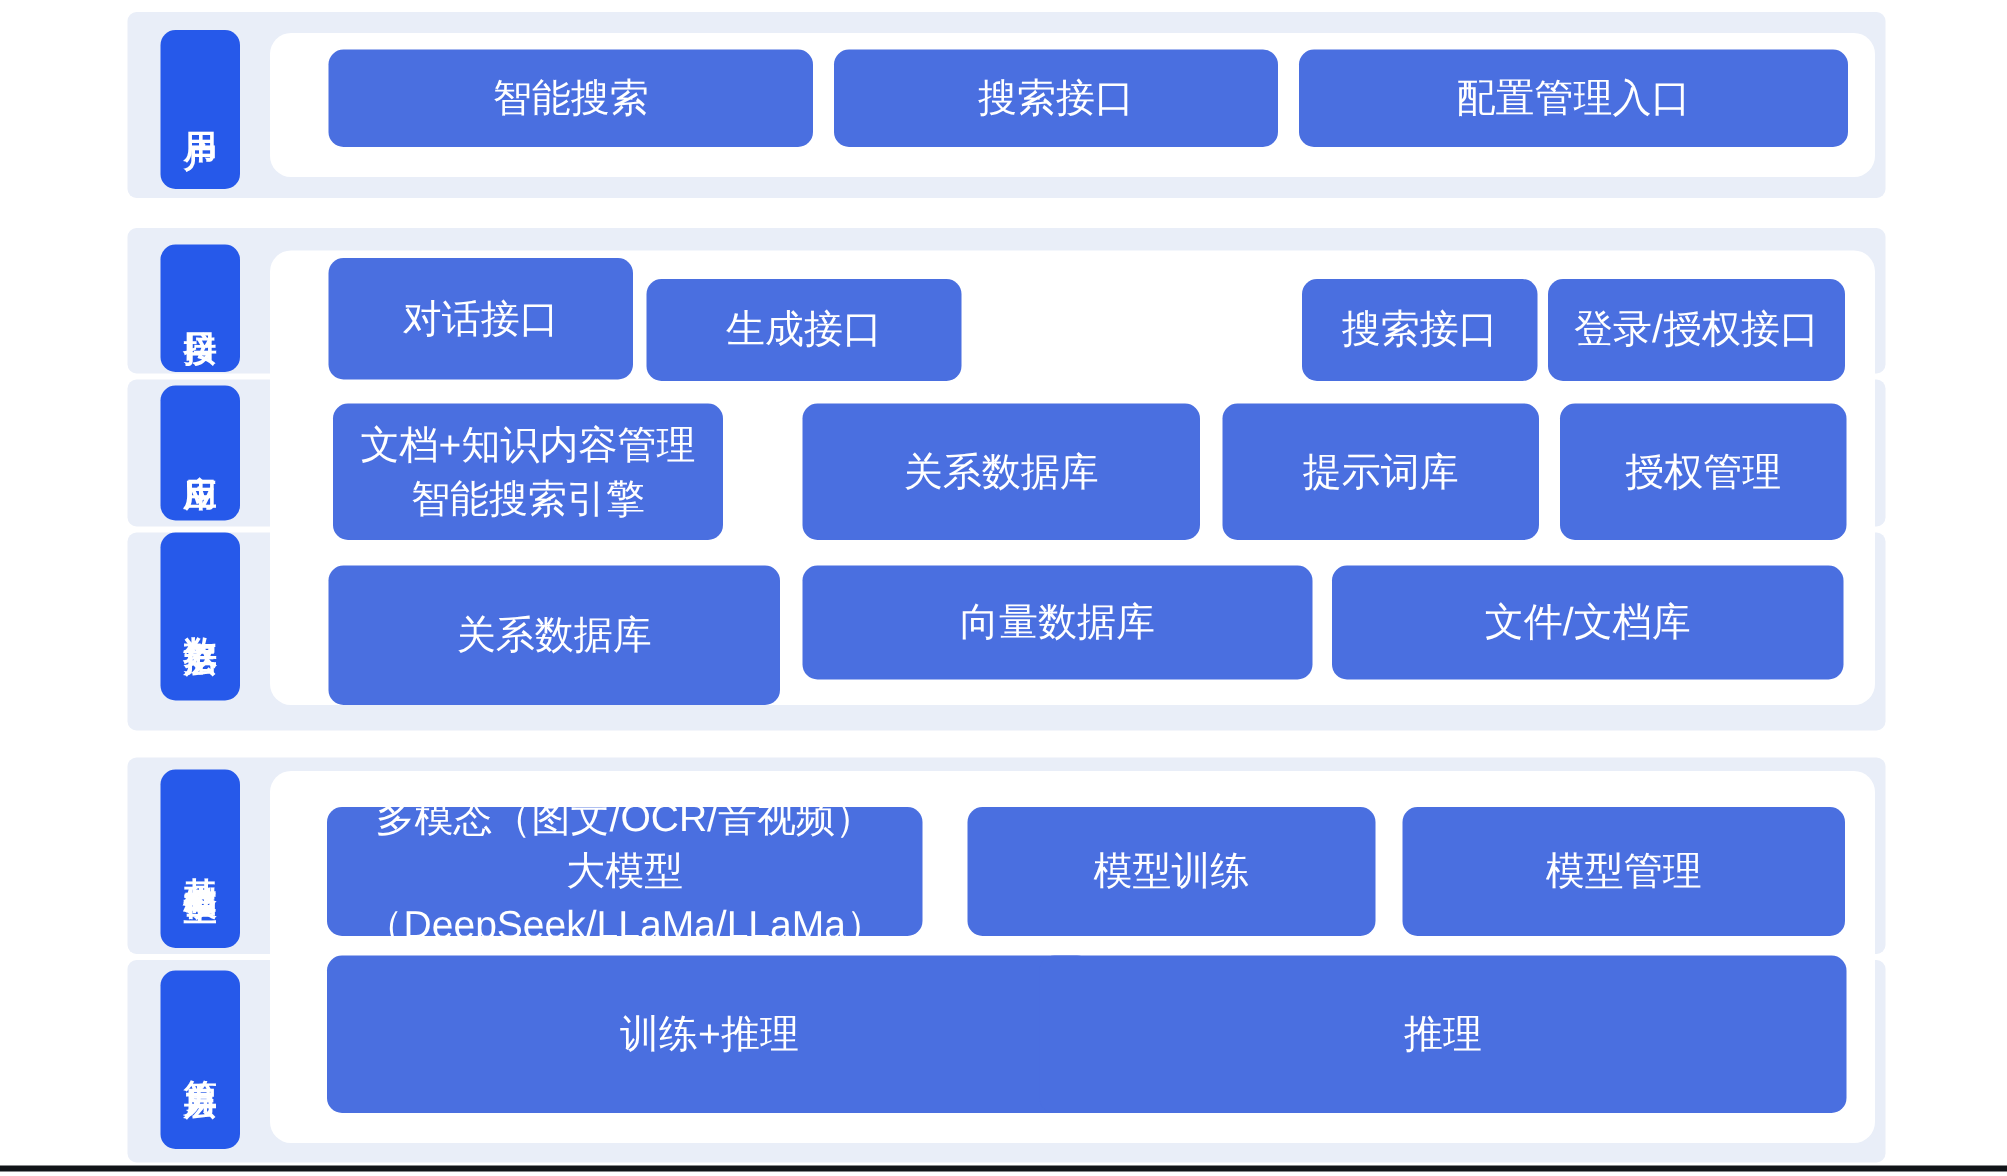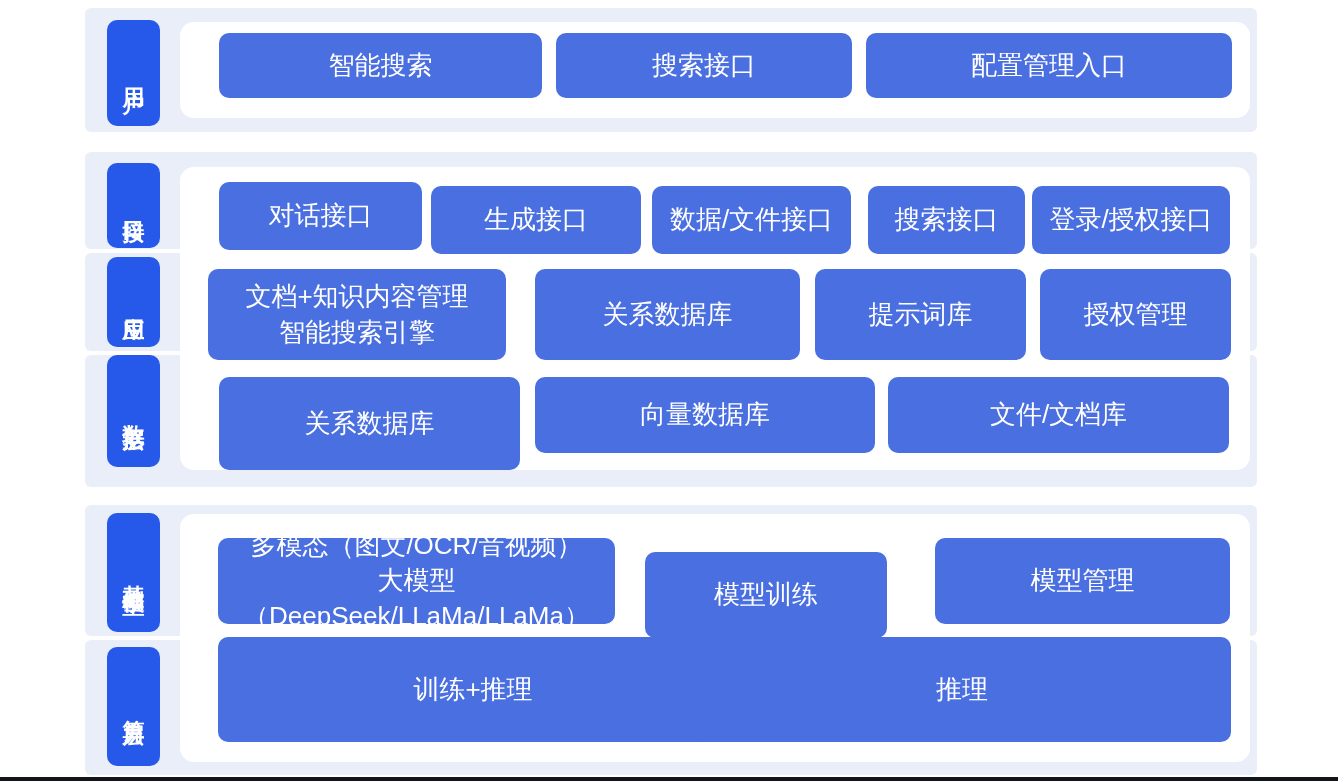--- a/index.html
+++ b/index.html
@@ -88,38 +88,37 @@
   <div class="vlabel" style="top:163px;height:85px">接口</div>
   <div class="vlabel" style="top:257px;height:90px">应用</div>
   <div class="vlabel" style="top:355px;height:112px">数据层</div>
   <div class="vlabel" style="top:513px;height:119px">基础模型</div>
   <div class="vlabel" style="top:647px;height:119px">算力层</div>
 
   <div class="block" style="left:219px;top:33px;width:323px;height:65px">智能搜索</div>
   <div class="block" style="left:556px;top:33px;width:296px;height:65px">搜索接口</div>
   <div class="block" style="left:866px;top:33px;width:366px;height:65px">配置管理入口</div>
 
-  <div class="block" style="left:219px;top:182px;width:203px;height:68px">对话接口</div>
+  <div class="block" style="left:219px;top:172px;width:203px;height:81px">对话接口</div>
   <div class="block" style="left:431px;top:186px;width:210px;height:68px">生成接口</div>
-  <div class="block" style="left:652px;top:186px;width:199px;height:68px">数据/文件接口</div>
   <div class="block" style="left:868px;top:186px;width:157px;height:68px">搜索接口</div>
   <div class="block" style="left:1032px;top:186px;width:198px;height:68px">登录/授权接口</div>
 
-  <div class="block" style="left:208px;top:269px;width:298px;height:91px">文档+知识内容管理
+  <div class="block" style="left:222px;top:269px;width:260px;height:91px">文档+知识内容管理
 智能搜索引擎</div>
   <div class="block" style="left:535px;top:269px;width:265px;height:91px">关系数据库</div>
   <div class="block" style="left:815px;top:269px;width:211px;height:91px">提示词库</div>
   <div class="block" style="left:1040px;top:269px;width:191px;height:91px">授权管理</div>
 
   <div class="block" style="left:219px;top:377px;width:301px;height:93px">关系数据库</div>
   <div class="block" style="left:888px;top:377px;width:341px;height:76px">文件/文档库</div>
   <div class="block" style="left:535px;top:377px;width:340px;height:76px">向量数据库</div>
 
   <div class="block" style="left:218px;top:538px;width:397px;height:86px">多模态（图文/OCR/音视频）
 大模型（DeepSeek/LLaMa/LLaMa）</div>
-  <div class="block" style="left:645px;top:552px;width:242px;height:86px">模型训练</div>
+  <div class="block" style="left:645px;top:538px;width:272px;height:86px">模型训练</div>
   <div class="block" style="left:935px;top:538px;width:295px;height:86px">模型管理</div>
 
   <div class="block" style="left:218px;top:637px;width:510px;height:105px">训练+推理</div>
   <div class="block" style="left:693px;top:637px;width:538px;height:105px">推理</div>
 
   <div class="bottom-line"></div>
 </div>
 
 </body></html>

